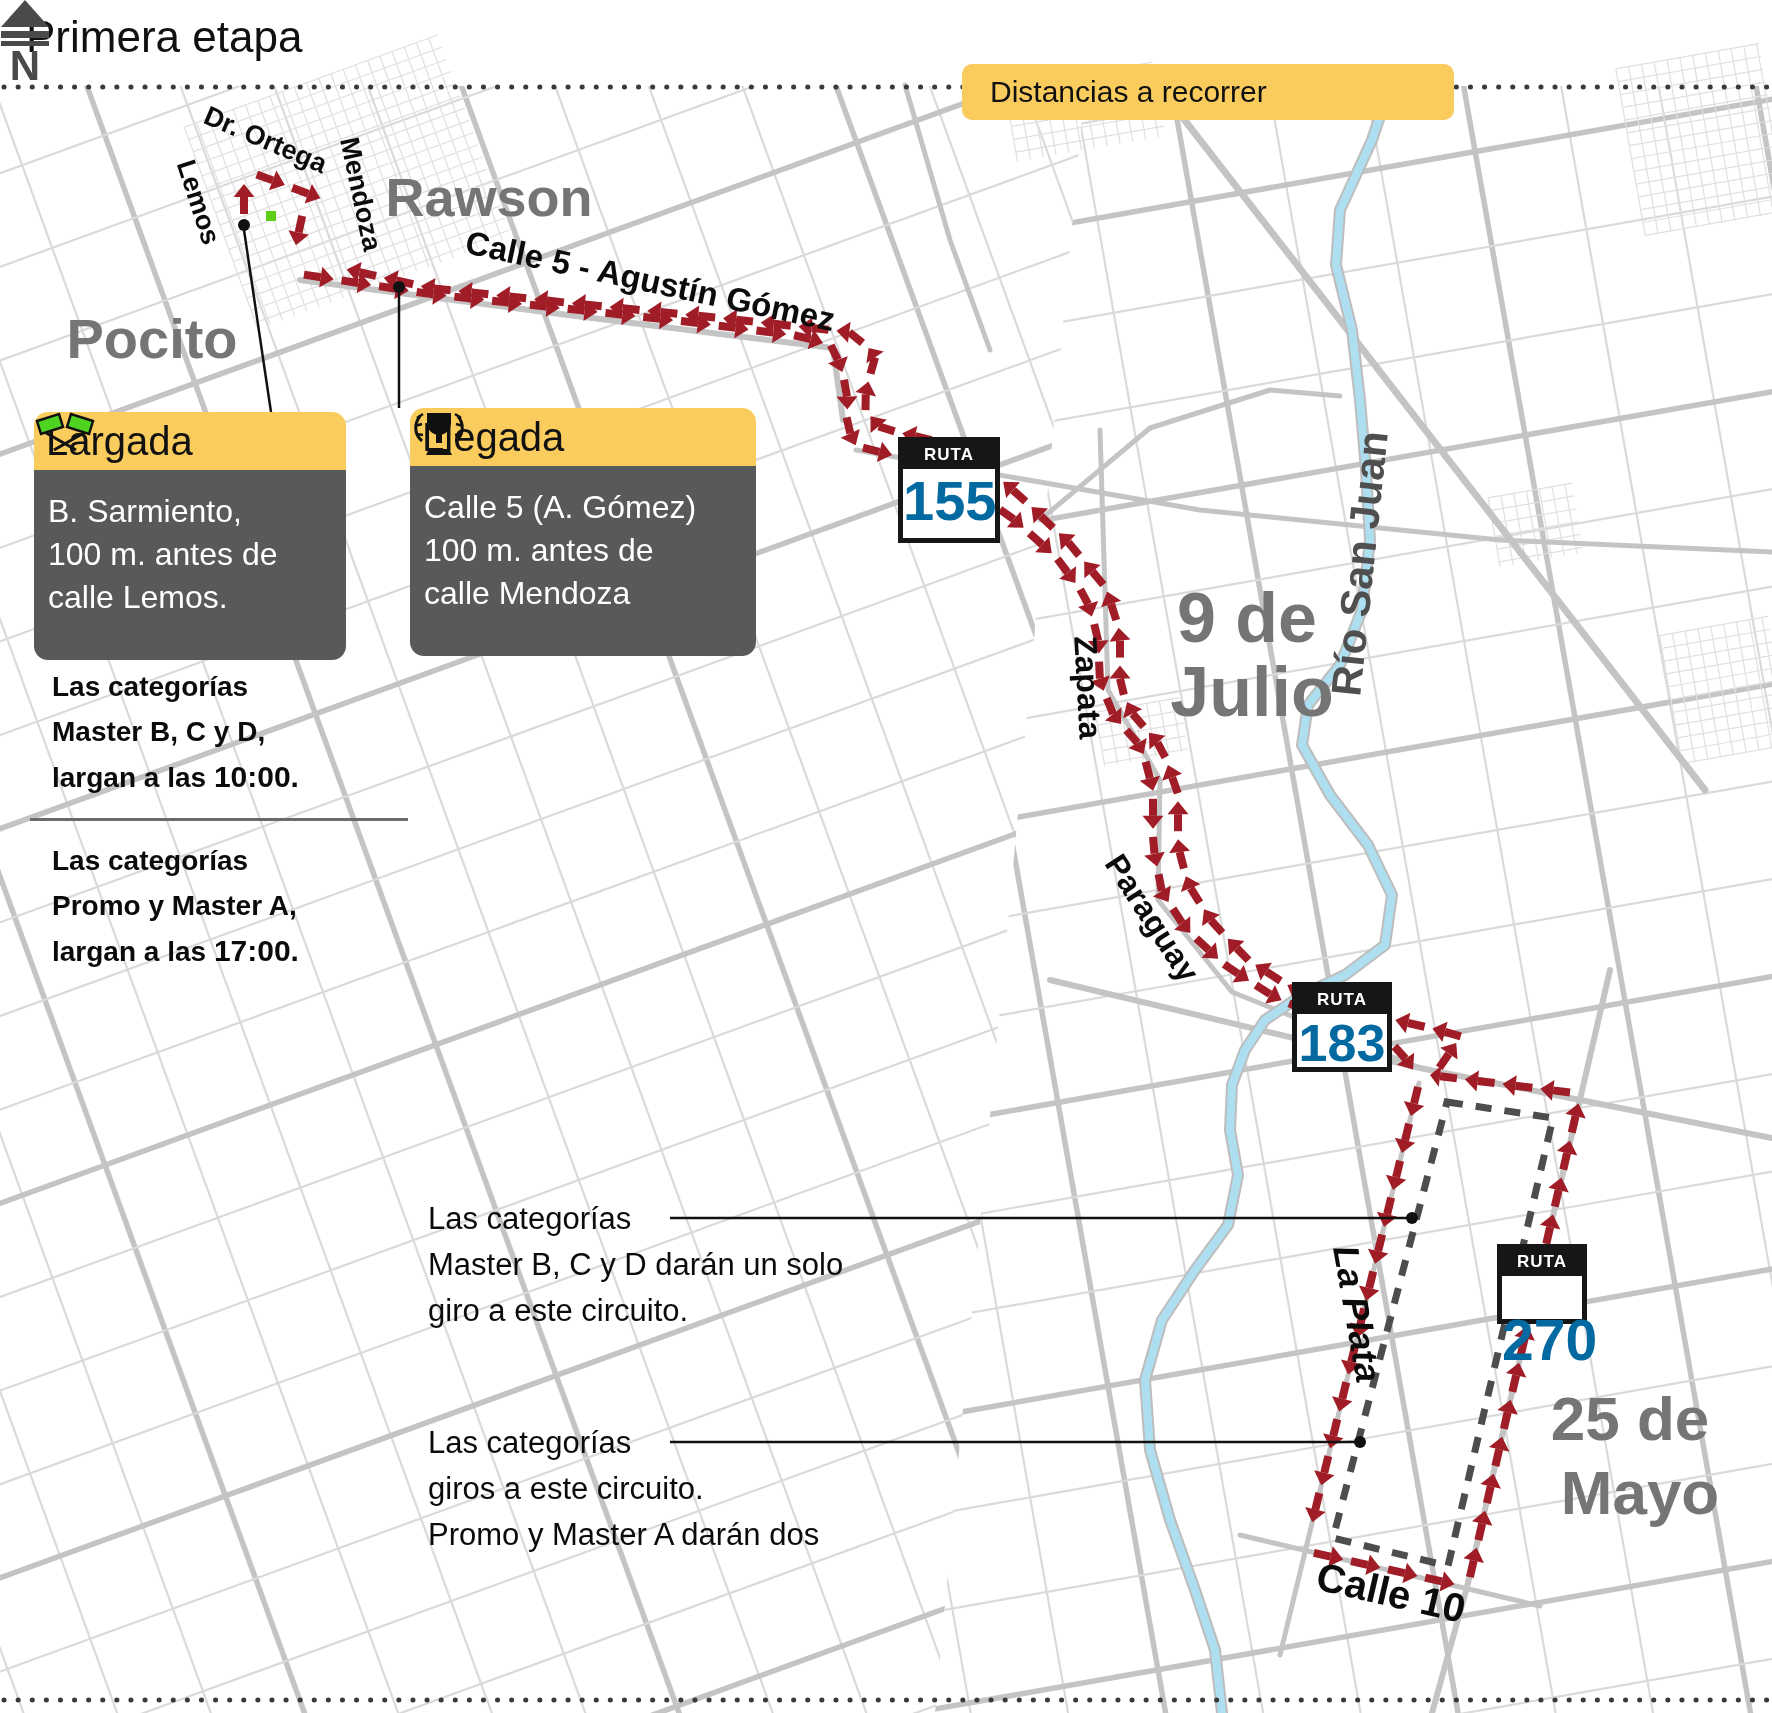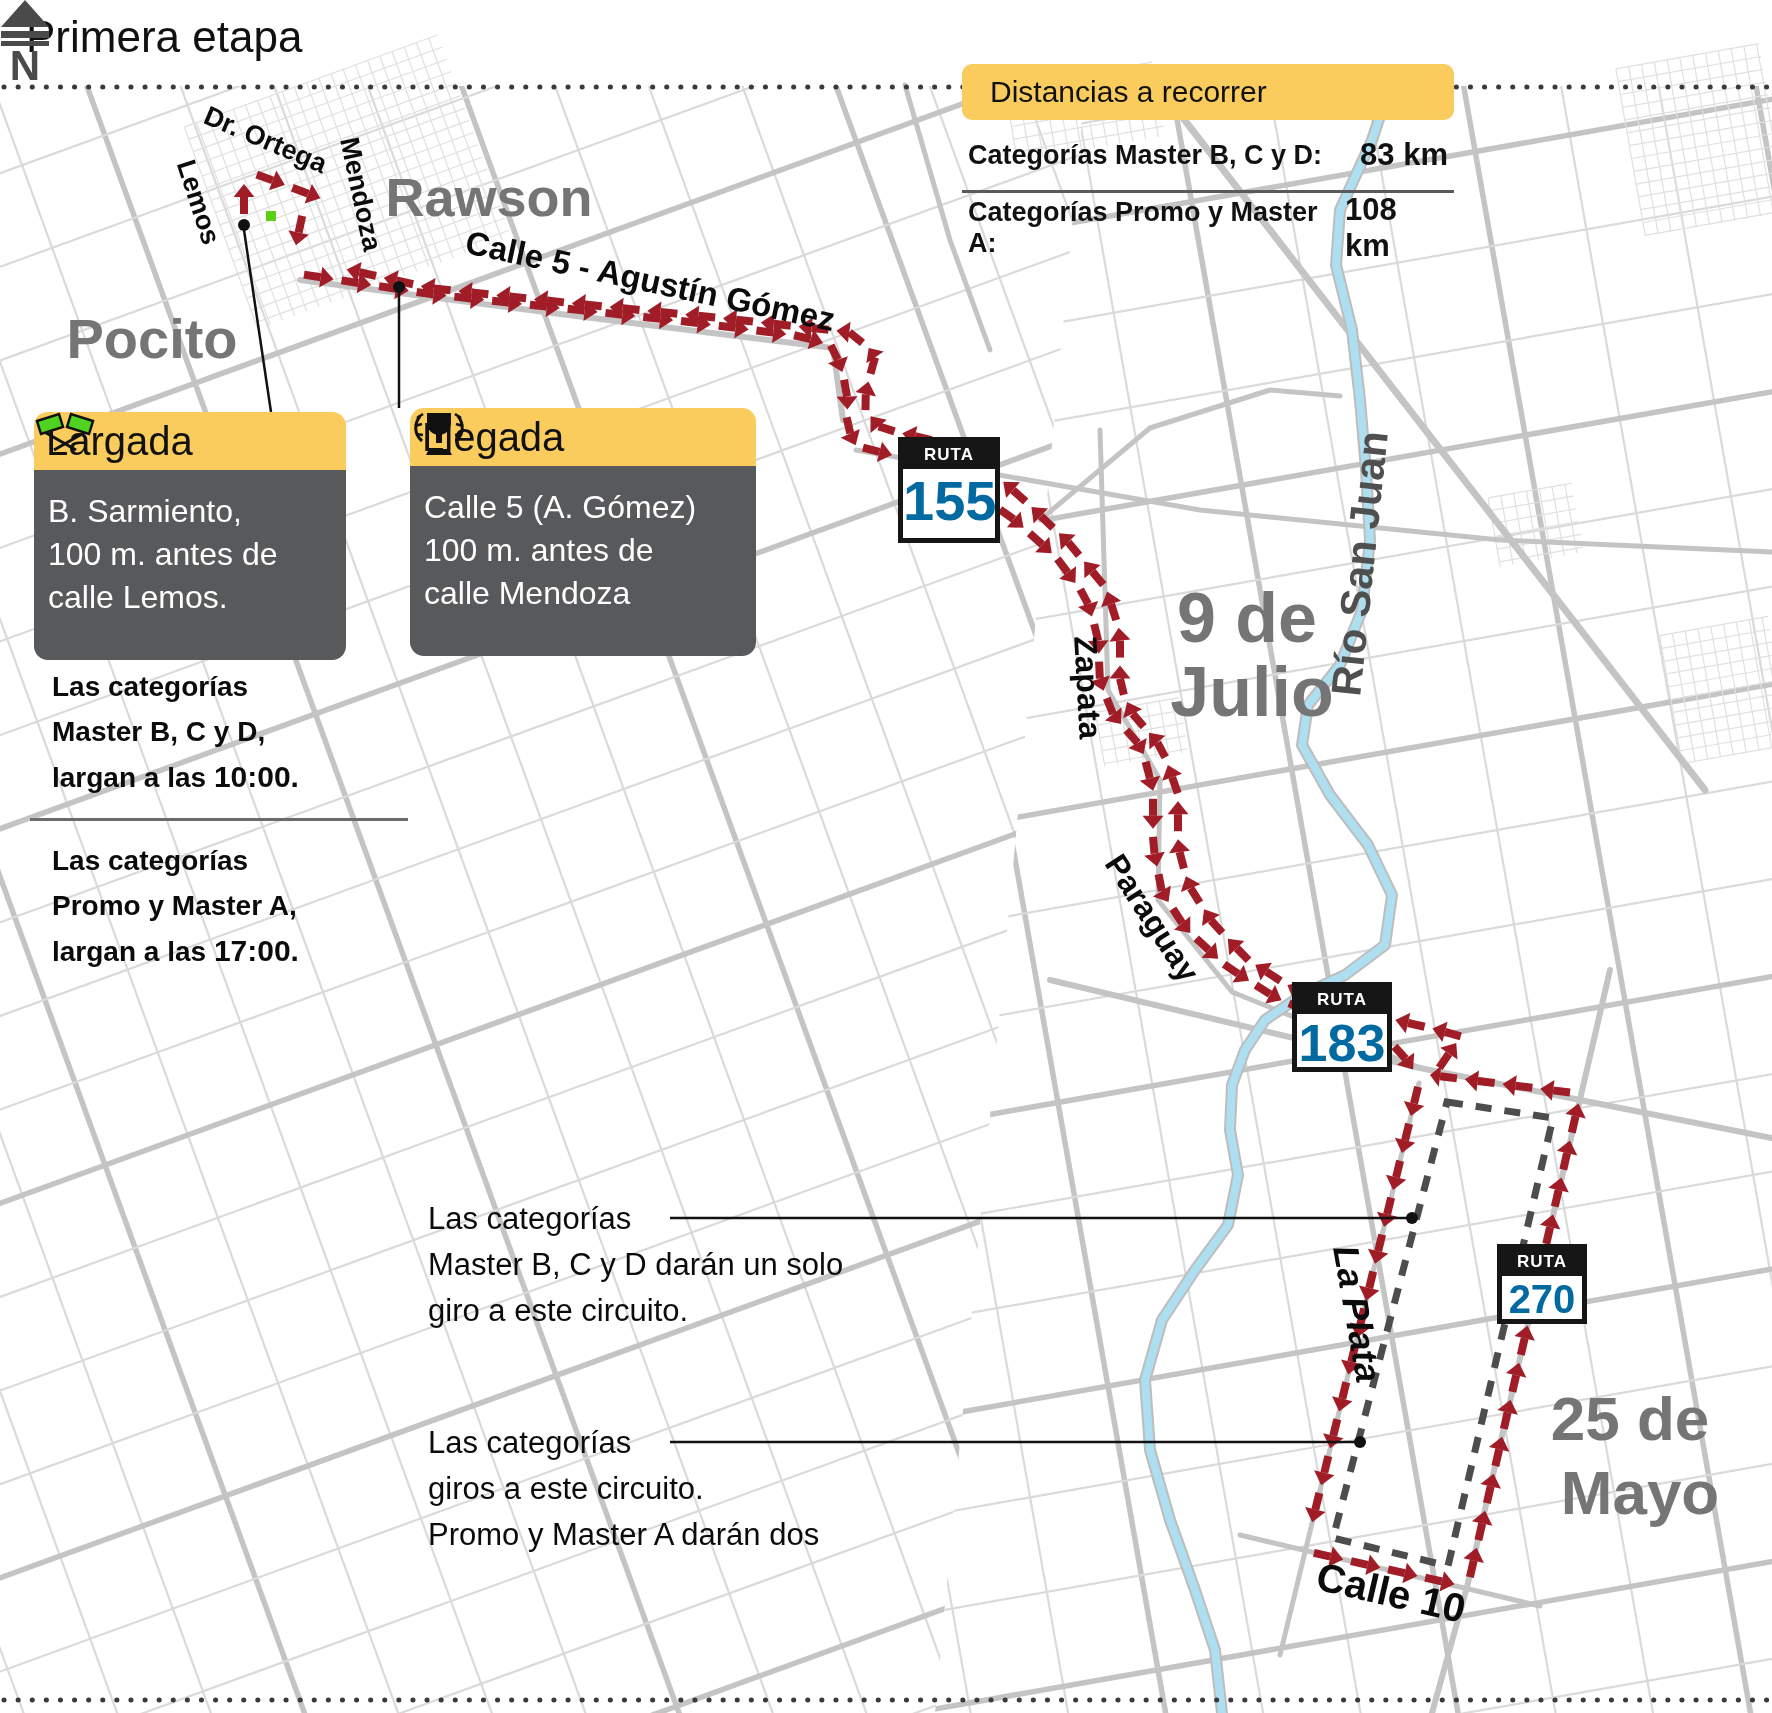--- a/index.html
+++ b/index.html
@@ -616,30 +616,20 @@
       <text x="1640" y="1514" fill="#757575" font-size="62" font-weight="bold" text-anchor="middle">Mayo</text>
       <text x="1374" y="565" fill="#4F4F4F" font-size="42" font-weight="bold" text-anchor="middle" transform="rotate(-84 1374 565)">Río San Juan</text>
       <line x1="4" y1="87" x2="1768" y2="87" stroke="#3a3a3a" stroke-width="5" stroke-linecap="round" stroke-dasharray="0.1 14"></line>
       <line x1="4" y1="1700" x2="1768" y2="1700" stroke="#3a3a3a" stroke-width="5" stroke-linecap="round" stroke-dasharray="0.1 14"></line>
     </svg>
 
   <div class="abs page-title">Primera etapa</div>
 
   <div class="abs dist-panel">
     <div class="panel-head">Distancias a recorrer</div>
-    <div id="dist-rows">
-        <div class="dist-row divided">
-          <div class="dist-label">Categorías Master B, C y D:</div>
-          <div class="dist-value">83 km</div>
-        </div>
-        <div class="dist-row">
-          <div class="dist-label">Categorías Promo y Master A:</div>
-          <div class="dist-value">108 km</div>
-        </div>
-      </div>
   </div>
 
   <div class="abs card" style="left:34px;top:412px">
     <div class="card-head">
       <svg width="62" height="40" viewBox="0 0 62 40">
         <line x1="7" y1="18" x2="42" y2="38" stroke="#111" stroke-width="3"></line>
         <line x1="55" y1="18" x2="20" y2="38" stroke="#111" stroke-width="3"></line>
         <polygon points="3,9 25,2 29,15 7,22" fill="#4FD321" stroke="#111" stroke-width="2.5"></polygon>
         <polygon points="59,9 37,2 33,15 55,22" fill="#4FD321" stroke="#111" stroke-width="2.5"></polygon>
       </svg>
@@ -699,21 +689,21 @@
       <div class="shield" style="left: 898px; top: 437px; width: 102px; height: 106px;">
         <div class="shield-bar">RUTA</div>
         <div class="shield-num" style="font-size: 56px;">155</div>
       </div>
       <div class="shield" style="left: 1292px; top: 982px; width: 100px; height: 90px;">
         <div class="shield-bar">RUTA</div>
         <div class="shield-num" style="font-size: 52px;">183</div>
       </div>
       <div class="shield" style="left: 1497px; top: 1244px; width: 90px; height: 80px;">
         <div class="shield-bar">RUTA</div>
-        <div class="shield-num" style="font-size: 40px;">270</div>
+        <div class="shield-num" style="font-size: 57px; margin-top: 32px;">270</div>
       </div>
     </div>
 
   <svg class="abs north" viewBox="0 0 50 82">
     <polygon points="25,0 49,27 1,27" fill="#4A4A4A"></polygon>
     <rect x="1" y="31" width="48" height="7" fill="#4A4A4A"></rect>
     <rect x="1" y="41" width="48" height="5" fill="#4A4A4A"></rect>
     <text x="25" y="80" text-anchor="middle" font-size="42" font-weight="bold" fill="#4A4A4A">N</text>
   </svg>
 </div>

